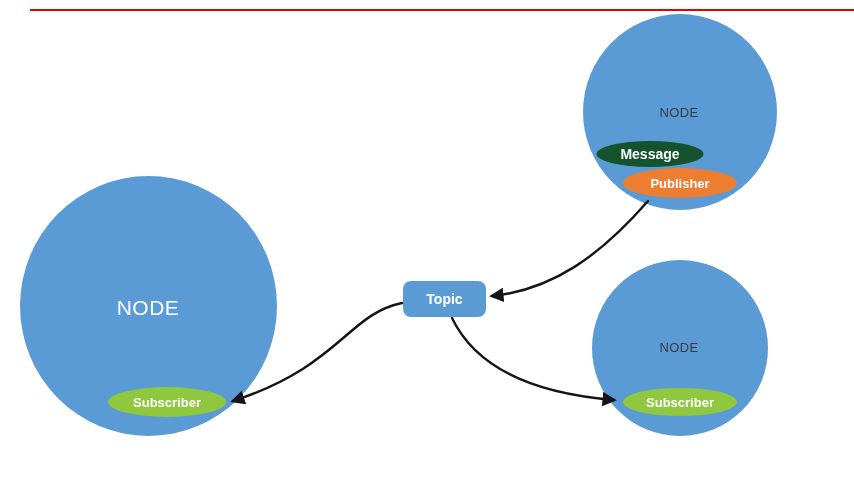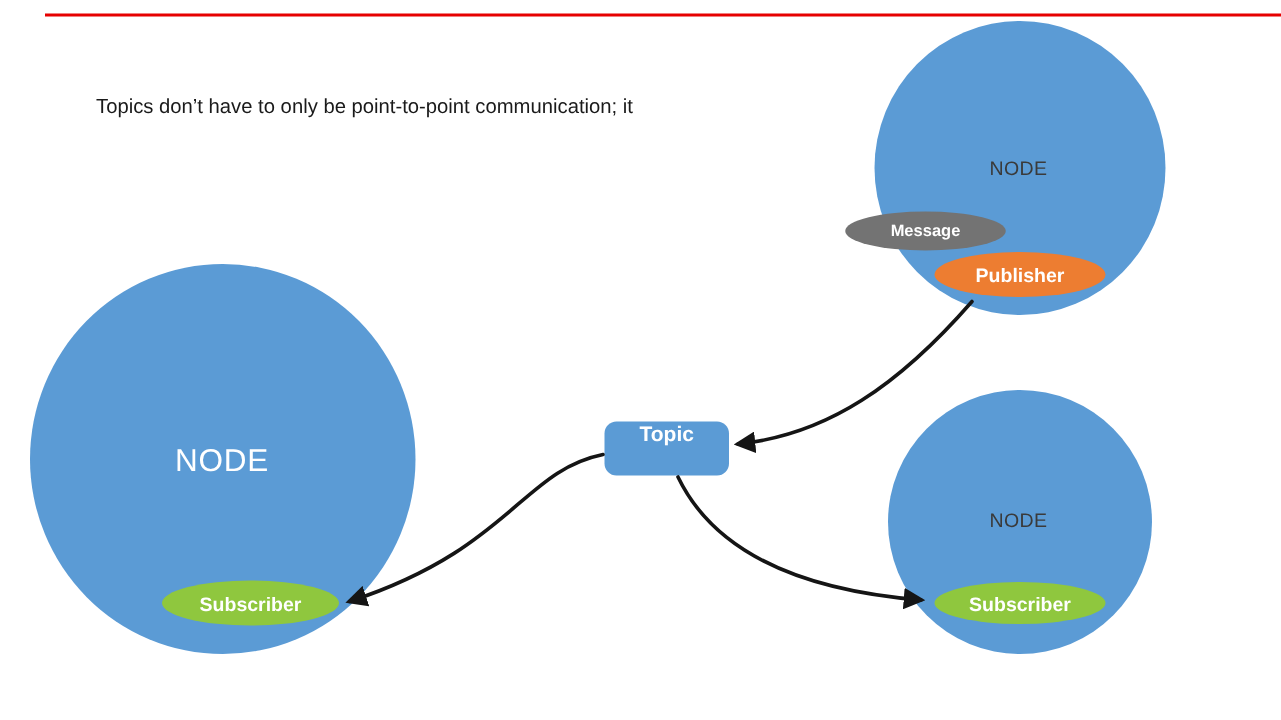--- a/index.html
+++ b/index.html
@@ -54,32 +54,33 @@
     transform: translate(-50%, -50%);
     border-radius: 50%;
     display: flex;
     align-items: center;
     justify-content: center;
     color: #ffffff;
     font-weight: bold;
     white-space: nowrap;
   }
   .pill-subscriber-left { left: 167px; top: 402px; width: 118px; height: 30px; background: #8fc73e; font-size: 13px; }
-  .pill-message         { left: 617px; top: 154px; width: 107px; height: 26px; background: #737373; font-size: 11px; }
+  .pill-message         { left: 650px; top: 154px; width: 107px; height: 26px; background: #14532d; font-size: 14px; }
   .pill-publisher       { left: 680px; top: 183px; width: 114px; height: 30px; background: #ed7d31; font-size: 13px; }
   .pill-subscriber-br   { left: 680px; top: 402px; width: 114px; height: 28px; background: #8fc73e; font-size: 13px; }
   .topic-box {
     position: absolute;
     left: 403px;
     top: 281px;
     width: 83px;
     height: 36px;
     background: #5b9bd5;
     border-radius: 8px;
     display: flex;
+    align-items: center;
     justify-content: center;
     color: #ffffff;
     font-weight: bold;
     font-size: 14px;
   }
   .arrow-layer {
     position: absolute;
     left: 0;
     top: 0;
     width: 854px;
@@ -94,21 +95,21 @@
   }
 </style>
 </head>
 <body>
 
 <div class="canvas">
 
   <div class="top-line"></div>
 
   <div class="caption">
-    <span>Topics don’t have to only be point-to-point communication; it</span><br>
+    <br>
   </div>
 
   <div class="circle circle-left"></div>
   <div class="label-center node-label-left">NODE</div>
   <div class="pill pill-subscriber-left">Subscriber</div>
 
   <div class="circle circle-tr"></div>
   <div class="label-center node-label-tr">NODE</div>
   <div class="pill pill-message">Message</div>
   <div class="pill pill-publisher">Publisher</div>

